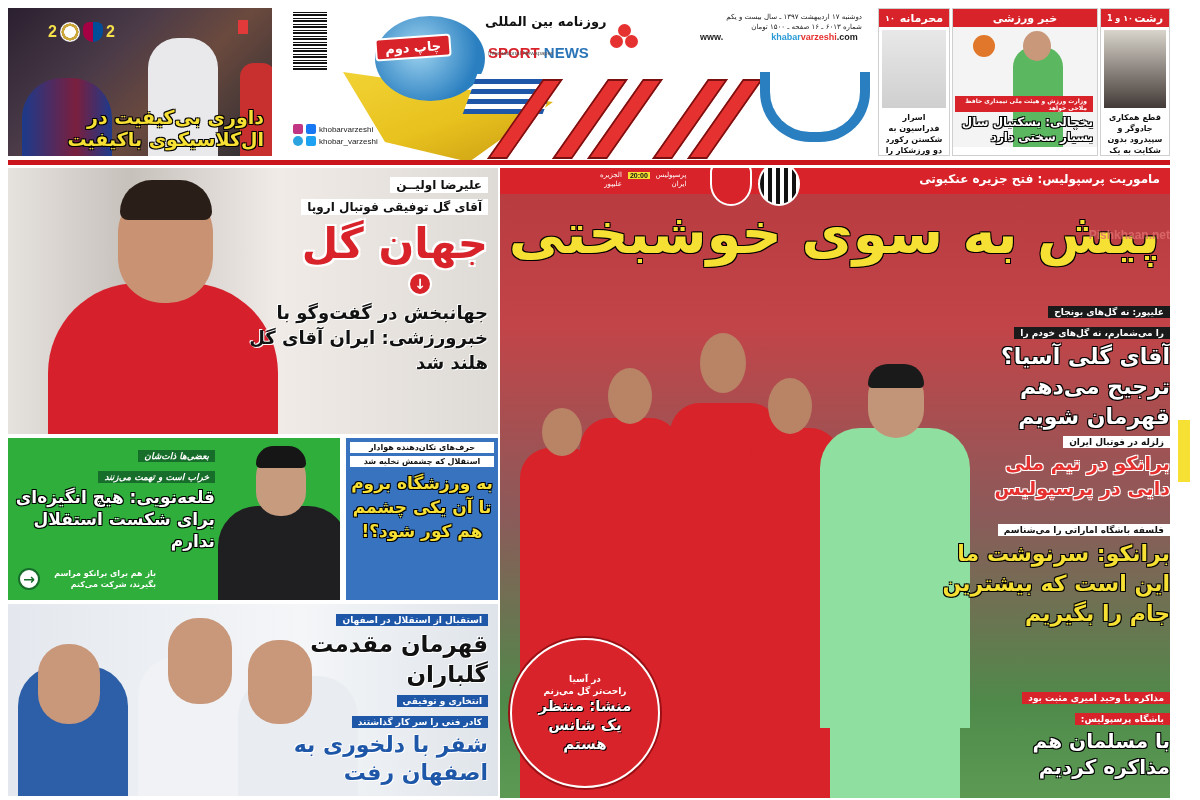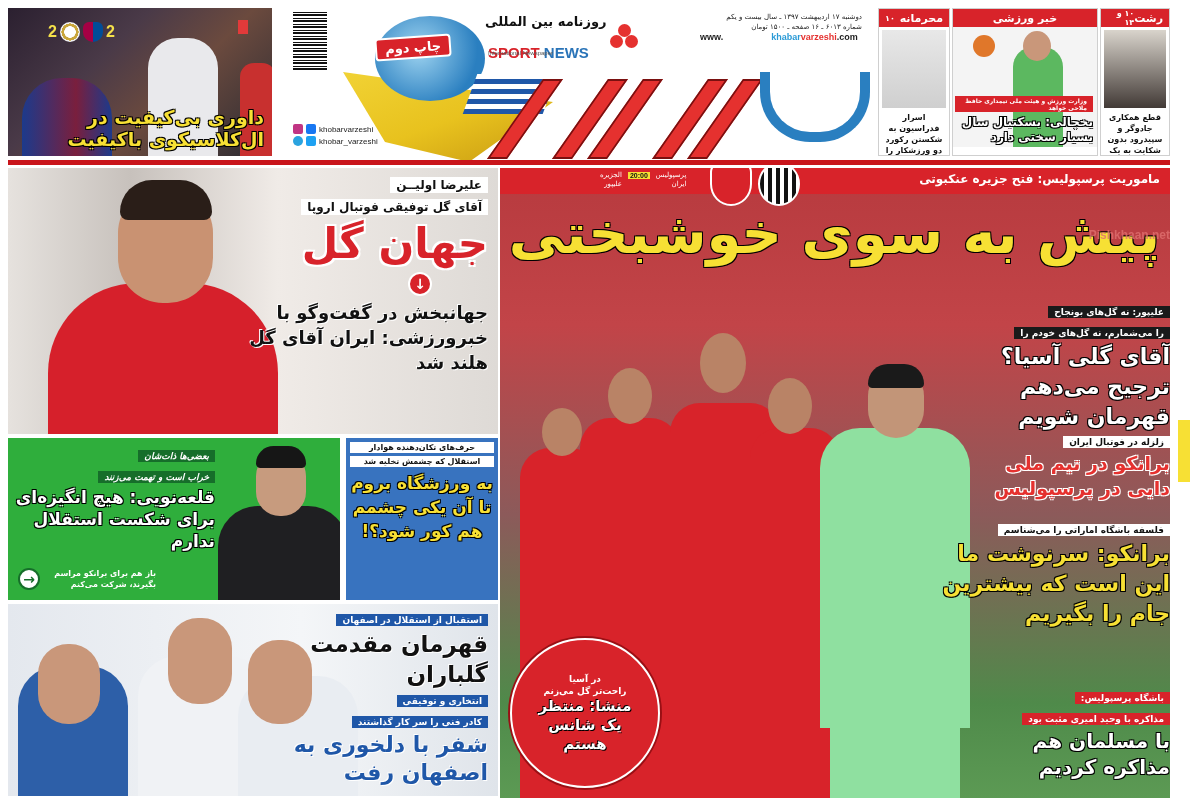--- a/index.html
+++ b/index.html
@@ -227,21 +227,21 @@
     <div style="position:absolute;left:20px;top:8px;width:22px;height:22px;border-radius:50%;background:#e0772a;"></div>
     <div class="rtl" style="position:absolute;right:4px;bottom:2px;width:138px;">
       <div class="kicker red" style="font-size:6px;">وزارت ورزش و هیئت ملی تیمداری حافظ ملاحی خواهد</div>
       <div class="white-headline" style="font-size:12px;line-height:15px;">یخچالی: بسکتبال سال بسیار سختی دارد</div>
     </div>
   </div>
 </div>
 <div id="teaser-rasht" class="teaser">
   <div class="teaser-head rtl">
     <span>رشت</span>
-    <span class="pg">۱۰ و ۱۴</span>
+    <span class="pg">۱۰ و 1</span>
   </div>
   <div class="teaser-img"></div>
   <div class="teaser-text rtl">قطع همکاری جادوگر و سپیدرود بدون شکایت به یک شرط!</div>
 </div>
 
 <div id="rule" class="abs"></div>
 
 <div id="story-jahangol" class="abs">
   <div class="jg-player">
     <div class="jg-shirt"></div>
@@ -342,22 +342,22 @@
   </div>
   <div class="side-col sc2 rtl">
     <div><span class="kicker">زلزله در فوتبال ایران</span></div>
     <div class="t">برانکو در تیم ملی دایی در پرسپولیس</div>
   </div>
   <div class="side-col sc3 rtl">
     <div><span class="kicker">فلسفه باشگاه اماراتی را می‌شناسم</span></div>
     <div class="t yellow-headline">برانکو: سرنوشت ما این است که بیشترین جام را بگیریم</div>
   </div>
   <div class="side-col sc4 rtl">
+    <div><span class="kicker red">مذاکره با وحید امیری مثبت بود</span></div>
     <div><span class="kicker red">باشگاه پرسپولیس:</span></div>
-    <div><span class="kicker red">مذاکره با وحید امیری مثبت بود</span></div>
     <div class="t white-headline">با مسلمان هم مذاکره کردیم</div>
   </div>
 
   <div class="bubble rtl">
     <div class="small">در آسیا</div>
     <div class="small">راحت‌تر گل می‌زنم</div>
     <div class="big" style="width:110px;">منشا: منتظر یک شانس هستم</div>
   </div>
 </div>
 

